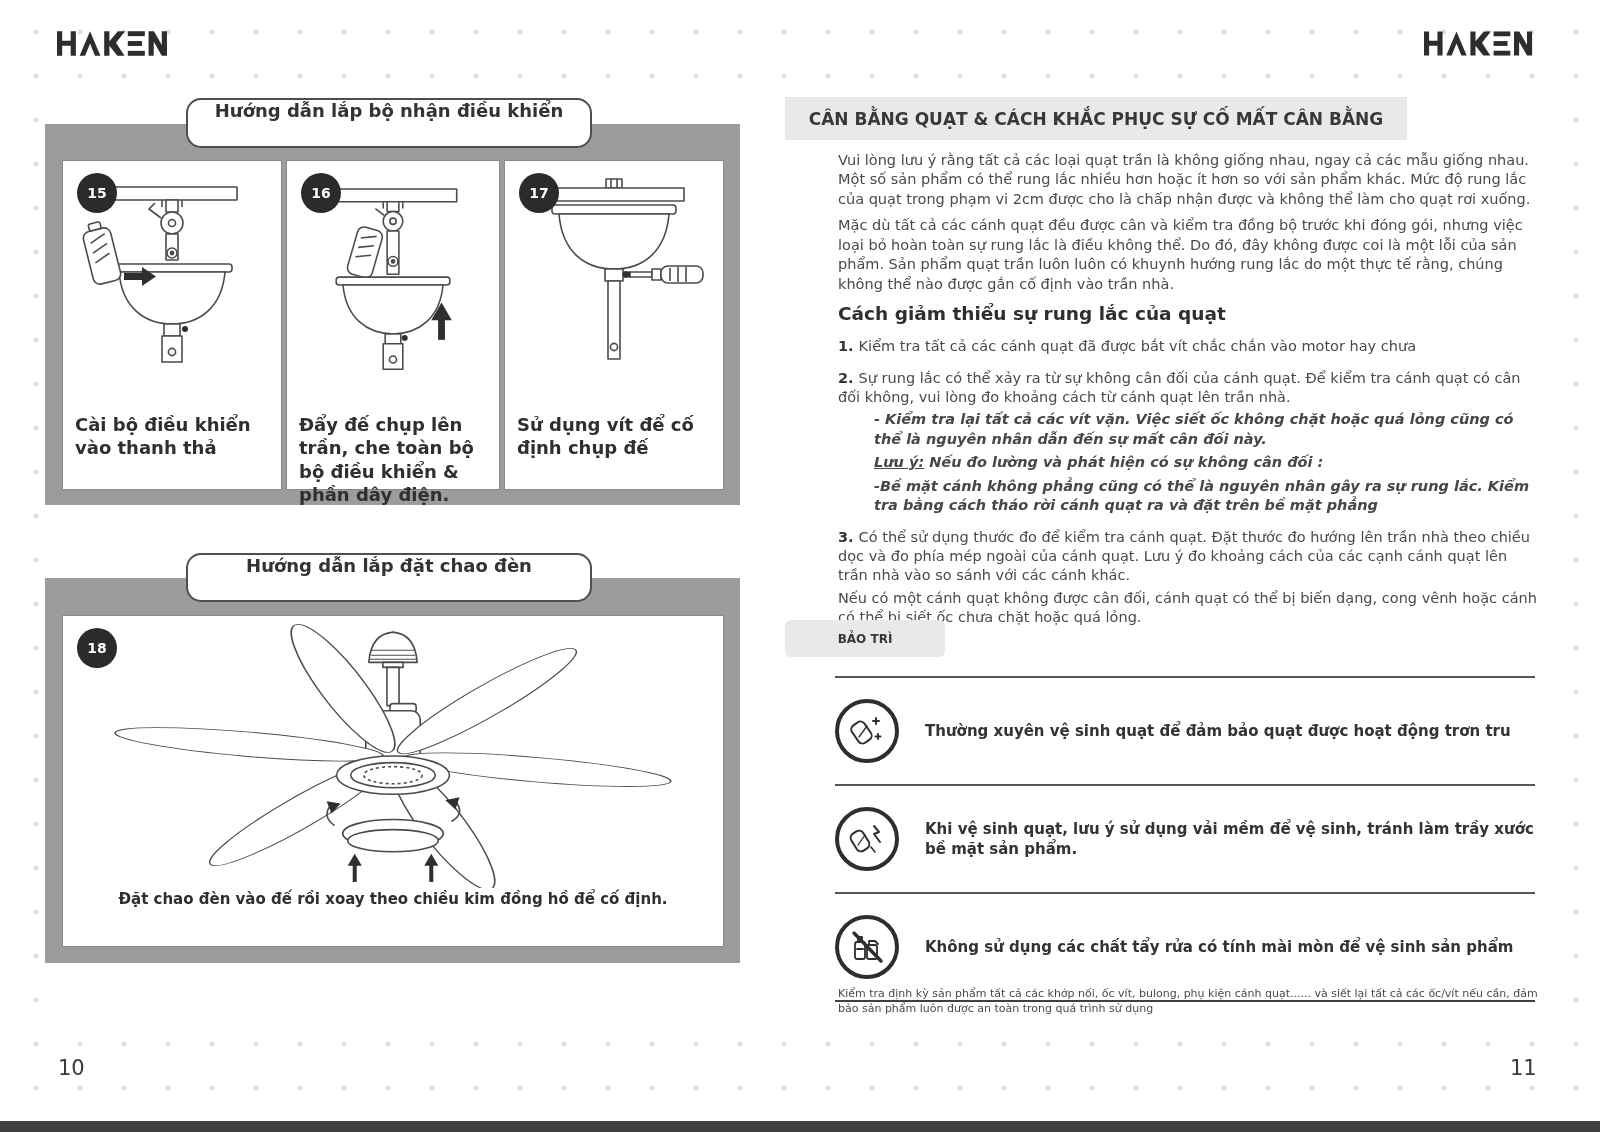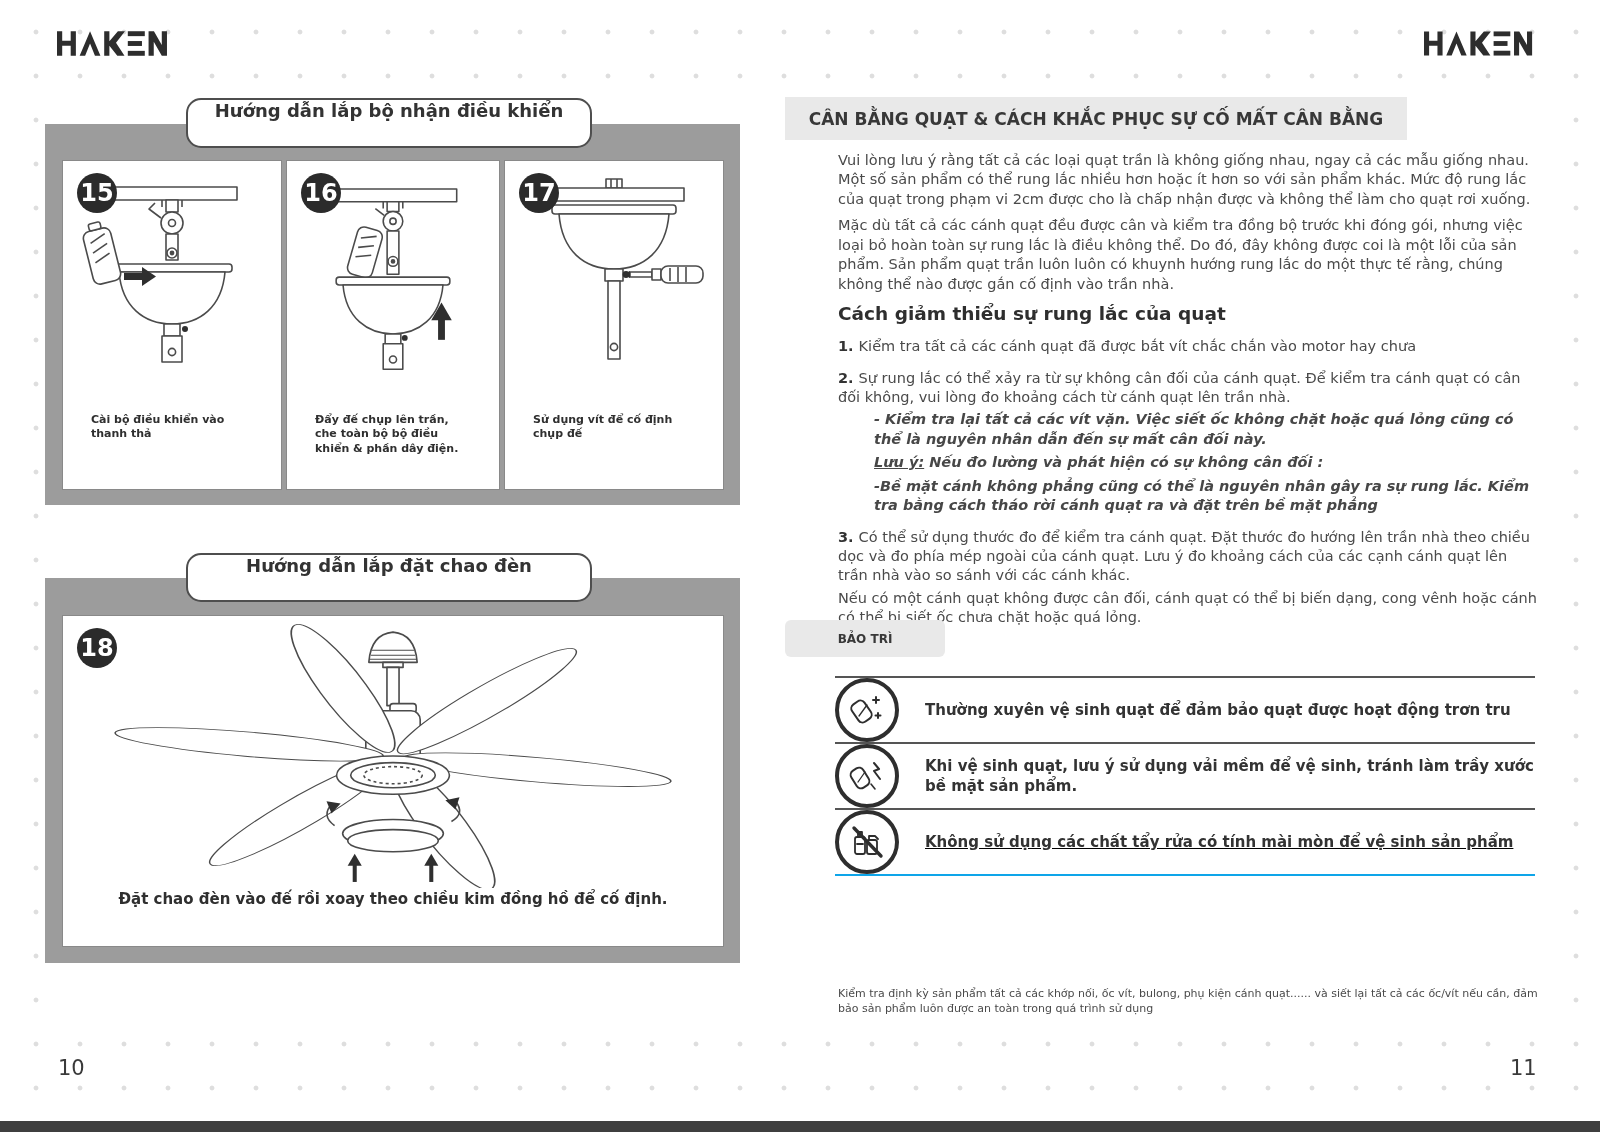--- a/index.html
+++ b/index.html
@@ -34,47 +34,47 @@
   .banner2{left:186px;top:553px;width:402px;height:45px;}
 
   .step-box{position:absolute;background:#fff;border:1px solid #898989;display:flex;flex-direction:column;}
   .box15{left:62px;top:160px;width:218px;height:328px;}
   .box16{left:286px;top:160px;width:212px;height:328px;}
   .box17{left:504px;top:160px;width:218px;height:328px;}
   .box18{left:62px;top:615px;width:660px;height:330px;}
 
   .badge{
     position:absolute;left:14px;top:12px;width:40px;height:40px;border-radius:50%;
-    background:#2b2b2b;color:#fff;font-weight:700;font-size:24px;
+    background:#2b2b2b;color:#fff;font-weight:700;font-size:14px;
     display:flex;align-items:center;justify-content:center;z-index:5;
   }
   .step-illus{display:flex;align-items:flex-end;justify-content:center;}
-  .step-caption{padding:8px 28px 12px;font-weight:700;font-size:11px;color:#2f2f2f;line-height:1.3;}
+  .step-caption{padding:8px 12px 12px;font-weight:700;font-size:18px;color:#2f2f2f;line-height:1.3;}
   .caption18{text-align:center;font-size:15px;padding:2px 20px 12px;}
 
   .graybar{
     position:absolute;background:#e9e9e9;display:flex;align-items:center;justify-content:center;
     font-weight:700;color:#383838;
   }
   .r-titlebar{left:785px;top:97px;width:622px;height:43px;font-size:17px;}
   .maint-bar{left:785px;top:620px;width:160px;height:37px;font-size:12px;border-radius:6px;}
   .rec-bar{left:785px;top:920px;width:203px;height:39px;font-size:18px;}
 
   .balance{position:absolute;left:838px;top:151px;width:700px;font-size:14.5px;color:#4a4a4a;line-height:1.34;}
   .balance p{margin:0 0 7px;}
   .balance h3{font-size:18.5px;color:#2e2e2e;margin:9px 0 5px;line-height:1.2;}
   .num-item{margin:12px 0 3px !important;}
   .num-item b{color:#333;margin-right:5px;}
   .note{margin:1px 0 2px 36px;font-style:italic;font-weight:700;color:#474747;}
   .note p{margin:0 0 4px;}
   .note .lbl{text-decoration:underline;margin-right:5px;}
 
   .maint{position:absolute;left:835px;top:676px;width:700px;}
-  .maint-row{display:flex;align-items:center;gap:26px;border-top:2px solid #555;padding:0 0;min-height:64px;}
-  .maint-row:last-child{border-bottom:2px solid #0ea5e9;text-decoration:underline;}
+  .maint-row{display:flex;align-items:center;gap:26px;border-top:2px solid #555;padding:21px 0;min-height:64px;}
+  .maint-row:last-child{border-bottom:2px solid #404040;}
   .maint-row p{font-weight:700;font-size:15px;color:#333;margin:0;line-height:1.35;}
   .micon{width:56px;height:56px;border:4px solid #2e2e2e;border-radius:50%;flex:none;
     display:flex;align-items:center;justify-content:center;background:#fff;}
 
   .rec-p{position:absolute;left:838px;top:976px;width:706px;font-size:11px;color:#4a4a4a;line-height:1.34;}
 
   .pagenum{position:absolute;font-size:21px;color:#3a3a3a;}
   .pn-left{left:58px;top:1056px;}
   .pn-right{left:1510px;top:1056px;}
   .bottom-bar{position:absolute;left:0;top:1121px;width:1600px;height:11px;background:#3f3f3f;}

